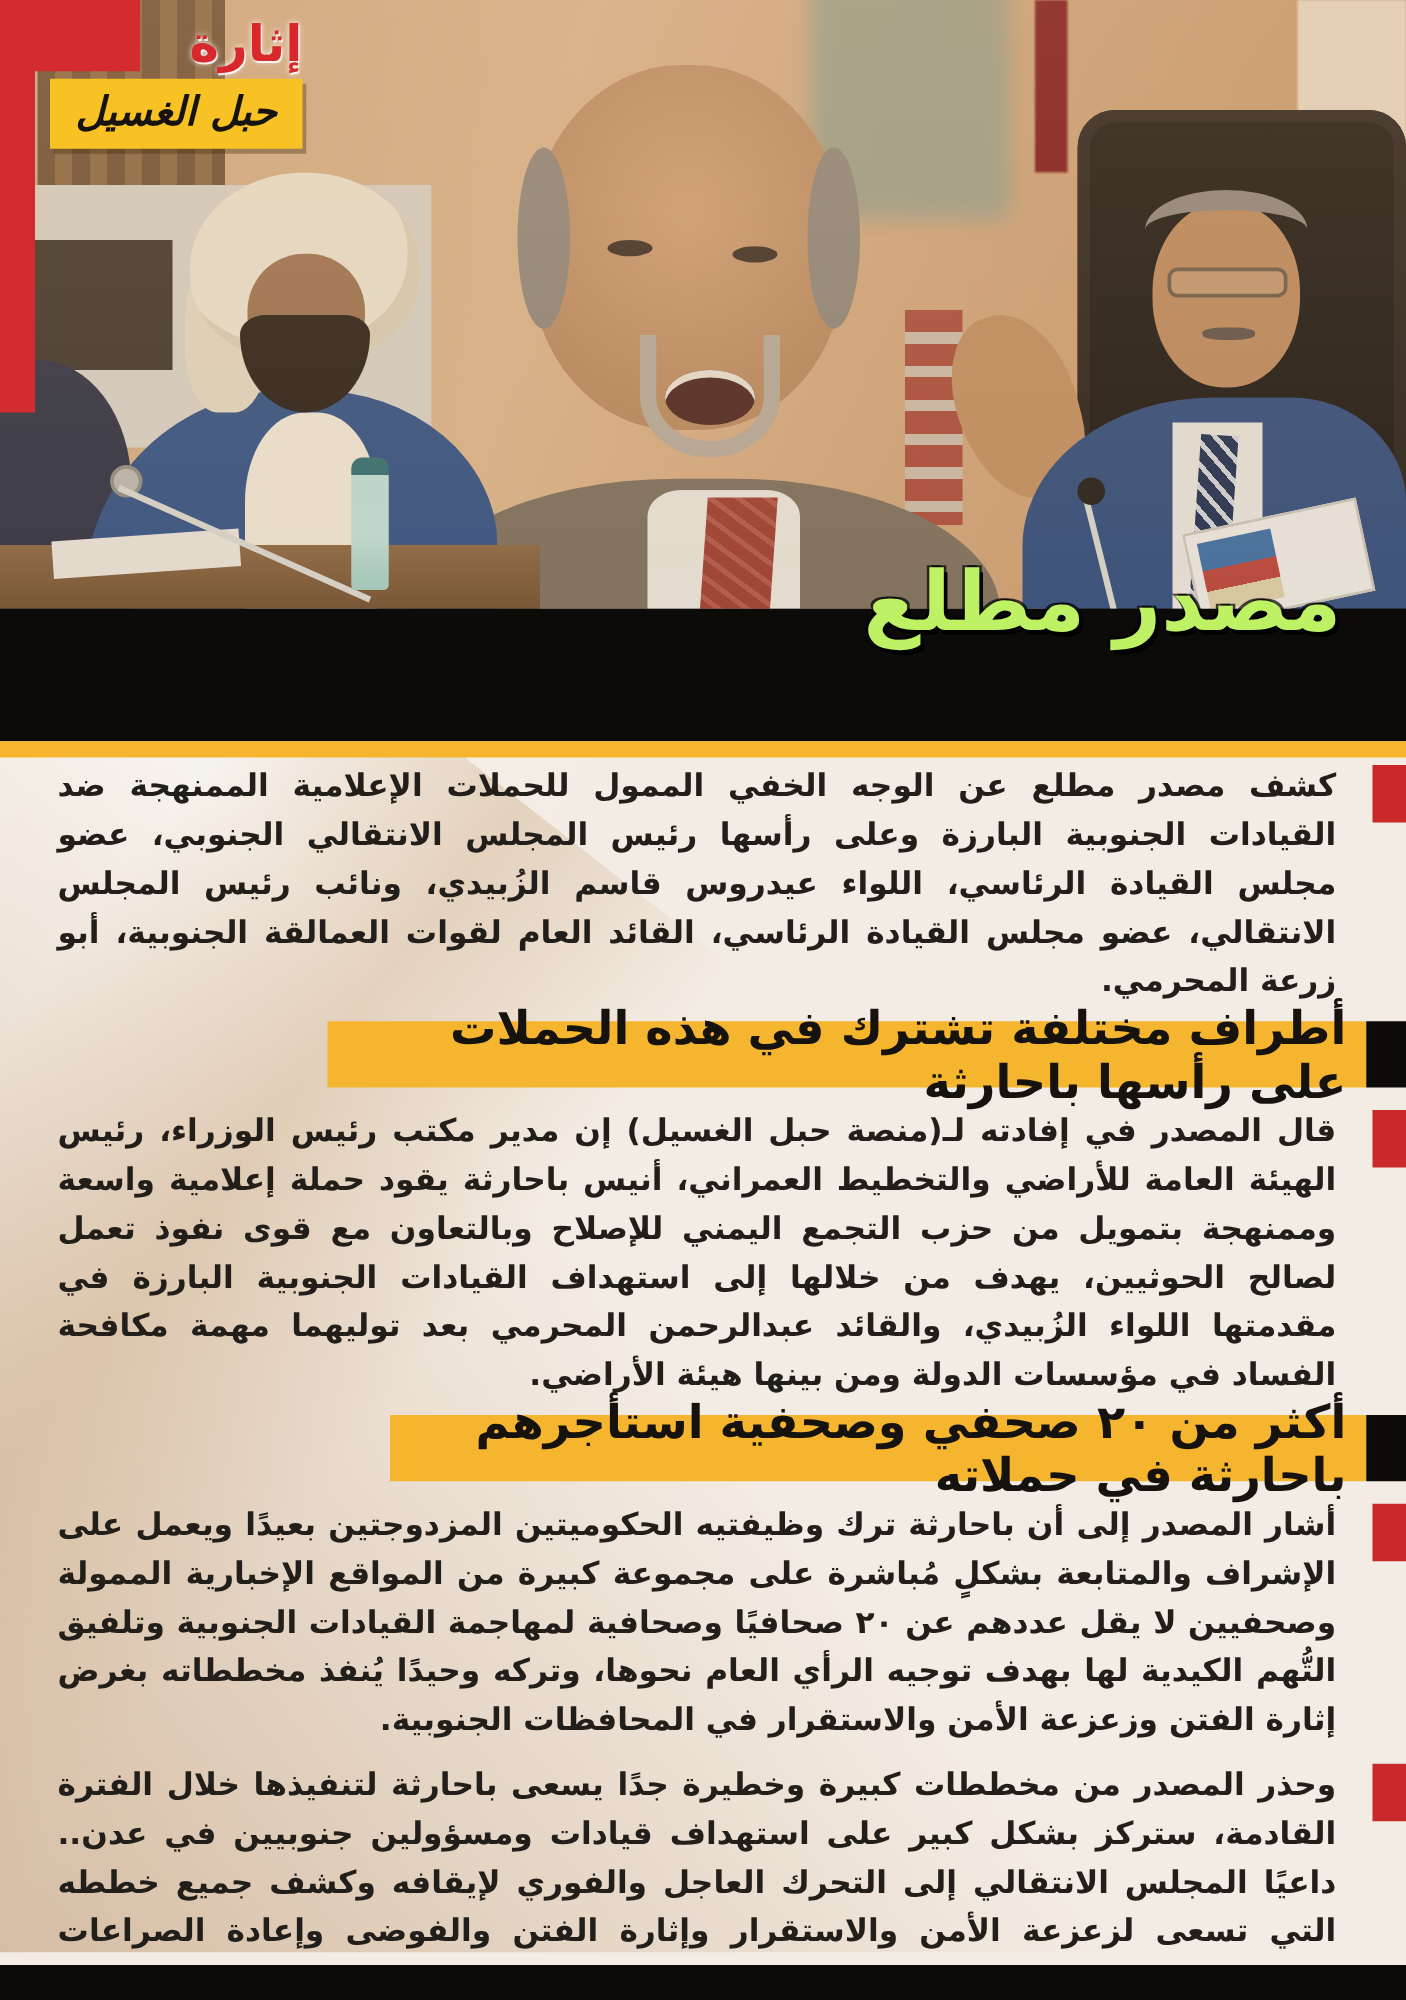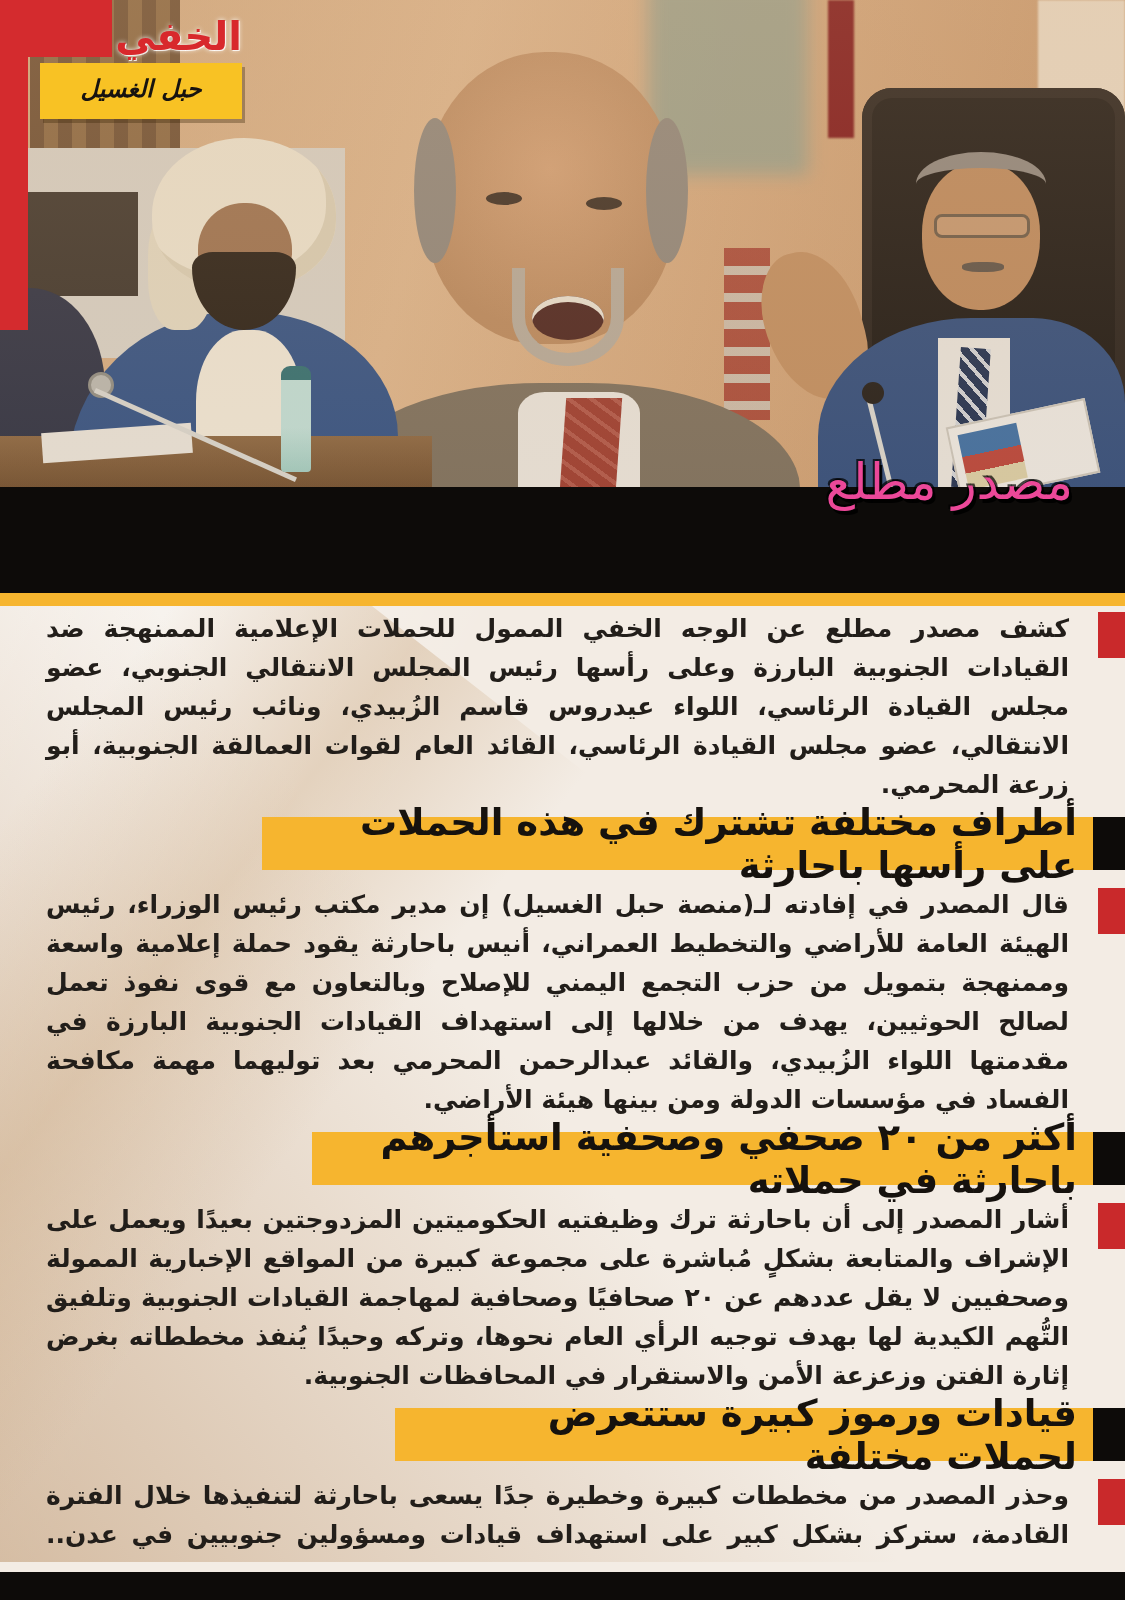--- a/index.html
+++ b/index.html
@@ -70,26 +70,26 @@
     background:linear-gradient(180deg,rgba(214,170,128,.25),rgba(190,140,95,.12)); }
 
   
   .corner-red-h { position:absolute; left:0; top:0; width:112px; height:57px; background:#d42b2e; z-index:5; }
   .corner-red-v { position:absolute; left:0; top:0; width:28px; height:330px; background:#d42b2e; z-index:5; }
   .masthead { position:absolute; left:40px; top:12px; width:202px; z-index:6; }
   .brand-top { direction:rtl; text-align:right; padding-left:4px; color:#d8282c; font-weight:bold; font-size:40px; line-height:48px;
     text-shadow:0 0 5px rgba(255,255,255,.95), 1px 1px 0 rgba(255,255,255,.8); }
   .brand-box { margin-top:3px; background:#f8c224; padding:5px 6px 9px; text-align:center;
     box-shadow:3px 4px 0 rgba(60,40,10,.35); }
-  .brand-name { direction:rtl; font-size:24px; line-height:42px; font-weight:bold; font-style:italic; color:#171310; }
+  .brand-name { direction:rtl; font-size:32px; line-height:42px; font-weight:bold; font-style:italic; color:#171310; }
 
   
   .title-band { position:absolute; left:0; top:487px; width:1125px; height:106px; background:#0d0b09; z-index:4; }
-  .headline { position:absolute; right:52px; top:-40px; direction:rtl; color:#ec4899;
-    font-size:50px; line-height:70px; font-weight:normal;
+  .headline { position:absolute; right:52px; top:-40px; direction:rtl; color:#bef264;
+    font-size:66px; line-height:70px; font-weight:bold;
     text-shadow:3px 4px 0 rgba(0,0,0,.9),-2px -2px 0 rgba(0,0,0,.7),2px -2px 0 rgba(0,0,0,.7); }
   .subtitle { position:absolute; left:0; right:0; bottom:10px; direction:rtl; text-align:center;
     color:#ffffff; font-size:33px; font-weight:bold; }
   .yellow-divider { position:absolute; left:0; top:593px; width:1125px; height:13px; background:#f6b52f; z-index:4; }
 
   
   .body-area { position:absolute; left:0; top:596px; width:1125px; height:966px; overflow:hidden; background:#f3ece4; }
   .rays { position:absolute; inset:0;
     background:linear-gradient(52deg,rgba(189,150,110,.55) 0%,rgba(189,150,110,0) 48%),
                linear-gradient(115deg,rgba(255,255,255,.55) 0%,rgba(255,255,255,0) 32%); }
@@ -160,21 +160,21 @@
     <div class="shape mic-head-l"></div>
     <div class="shape mic-stem-l"></div>
     <div class="shape bottle"></div>
 
     <div class="shape photo-wash"></div>
   </div>
 
   <div class="corner-red-h"></div>
   <div class="corner-red-v"></div>
   <div class="masthead">
-    <div class="brand-top">الخفي</div>
+    <div class="brand-top">إثارة</div>
     <div class="brand-box">
       <span class="brand-name">حبل الغسيل</span>
     </div>
   </div>
 
   <div class="title-band">
     <div class="headline">مصدر مطلع</div>
   </div>
   <div class="yellow-divider"></div>
 
@@ -201,24 +201,20 @@
       <div class="sec-row sec-2">
         <div class="sec-bar">أكثر من ٢٠ صحفي وصحفية استأجرهم باحارثة في حملاته</div>
         <div class="sec-block"></div>
       </div>
 
       <p class="para">
         <span class="red-mark"></span>
         <span>أشار المصدر إلى أن باحارثة ترك وظيفتيه الحكوميتين المزدوجتين بعيدًا ويعمل على الإشراف والمتابعة بشكلٍ مُباشرة على مجموعة كبيرة من المواقع الإخبارية الممولة وصحفيين لا يقل عددهم عن ٢٠ صحافيًا وصحافية لمهاجمة القيادات الجنوبية وتلفيق التُّهم الكيدية لها بهدف توجيه الرأي العام نحوها، وتركه وحيدًا يُنفذ مخططاته بغرض إثارة الفتن وزعزعة الأمن والاستقرار في المحافظات الجنوبية.</span>
       </p>
 
-      <div class="sec-row sec-3">
-        <div class="sec-bar">قيادات ورموز كبيرة ستتعرض لحملات مختلفة</div>
-        <div class="sec-block"></div>
-      </div>
 
       <p class="para">
         <span class="red-mark"></span>
         <span>وحذر المصدر من مخططات كبيرة وخطيرة جدًا يسعى باحارثة لتنفيذها خلال الفترة القادمة، ستركز بشكل كبير على استهداف قيادات ومسؤولين جنوبيين في عدن.. داعيًا المجلس الانتقالي إلى التحرك العاجل والفوري لإيقافه وكشف جميع خططه التي تسعى لزعزعة الأمن والاستقرار وإثارة الفتن والفوضى وإعادة الصراعات الجانبية وتشتيت القوى الوطنية.</span>
       </p>
 
     </div>
   </div>
 
   <div class="footer-band"></div>

